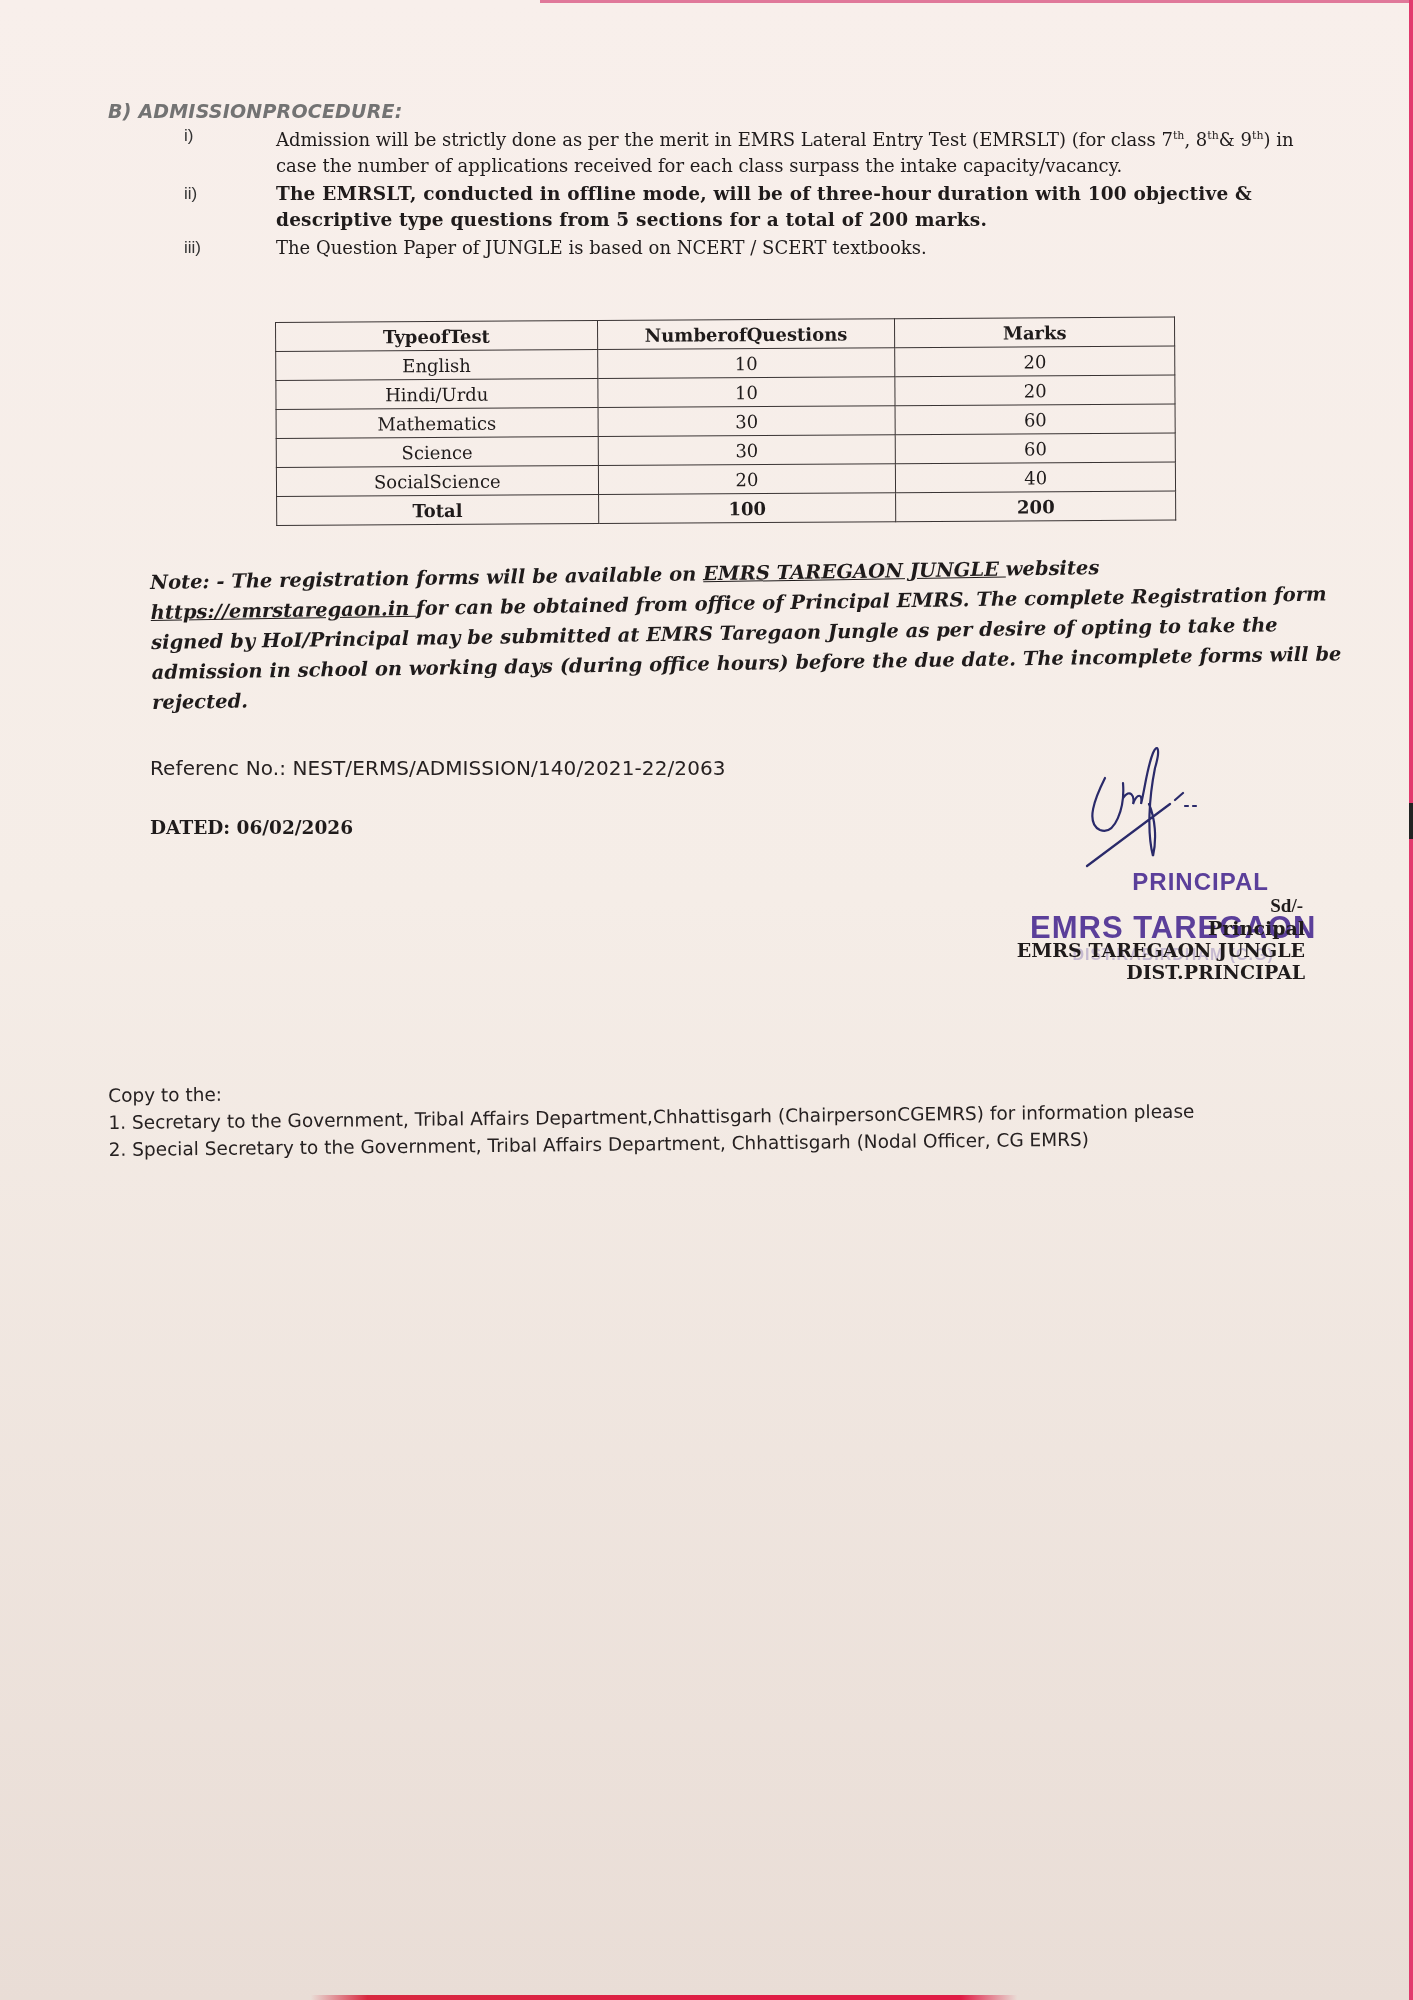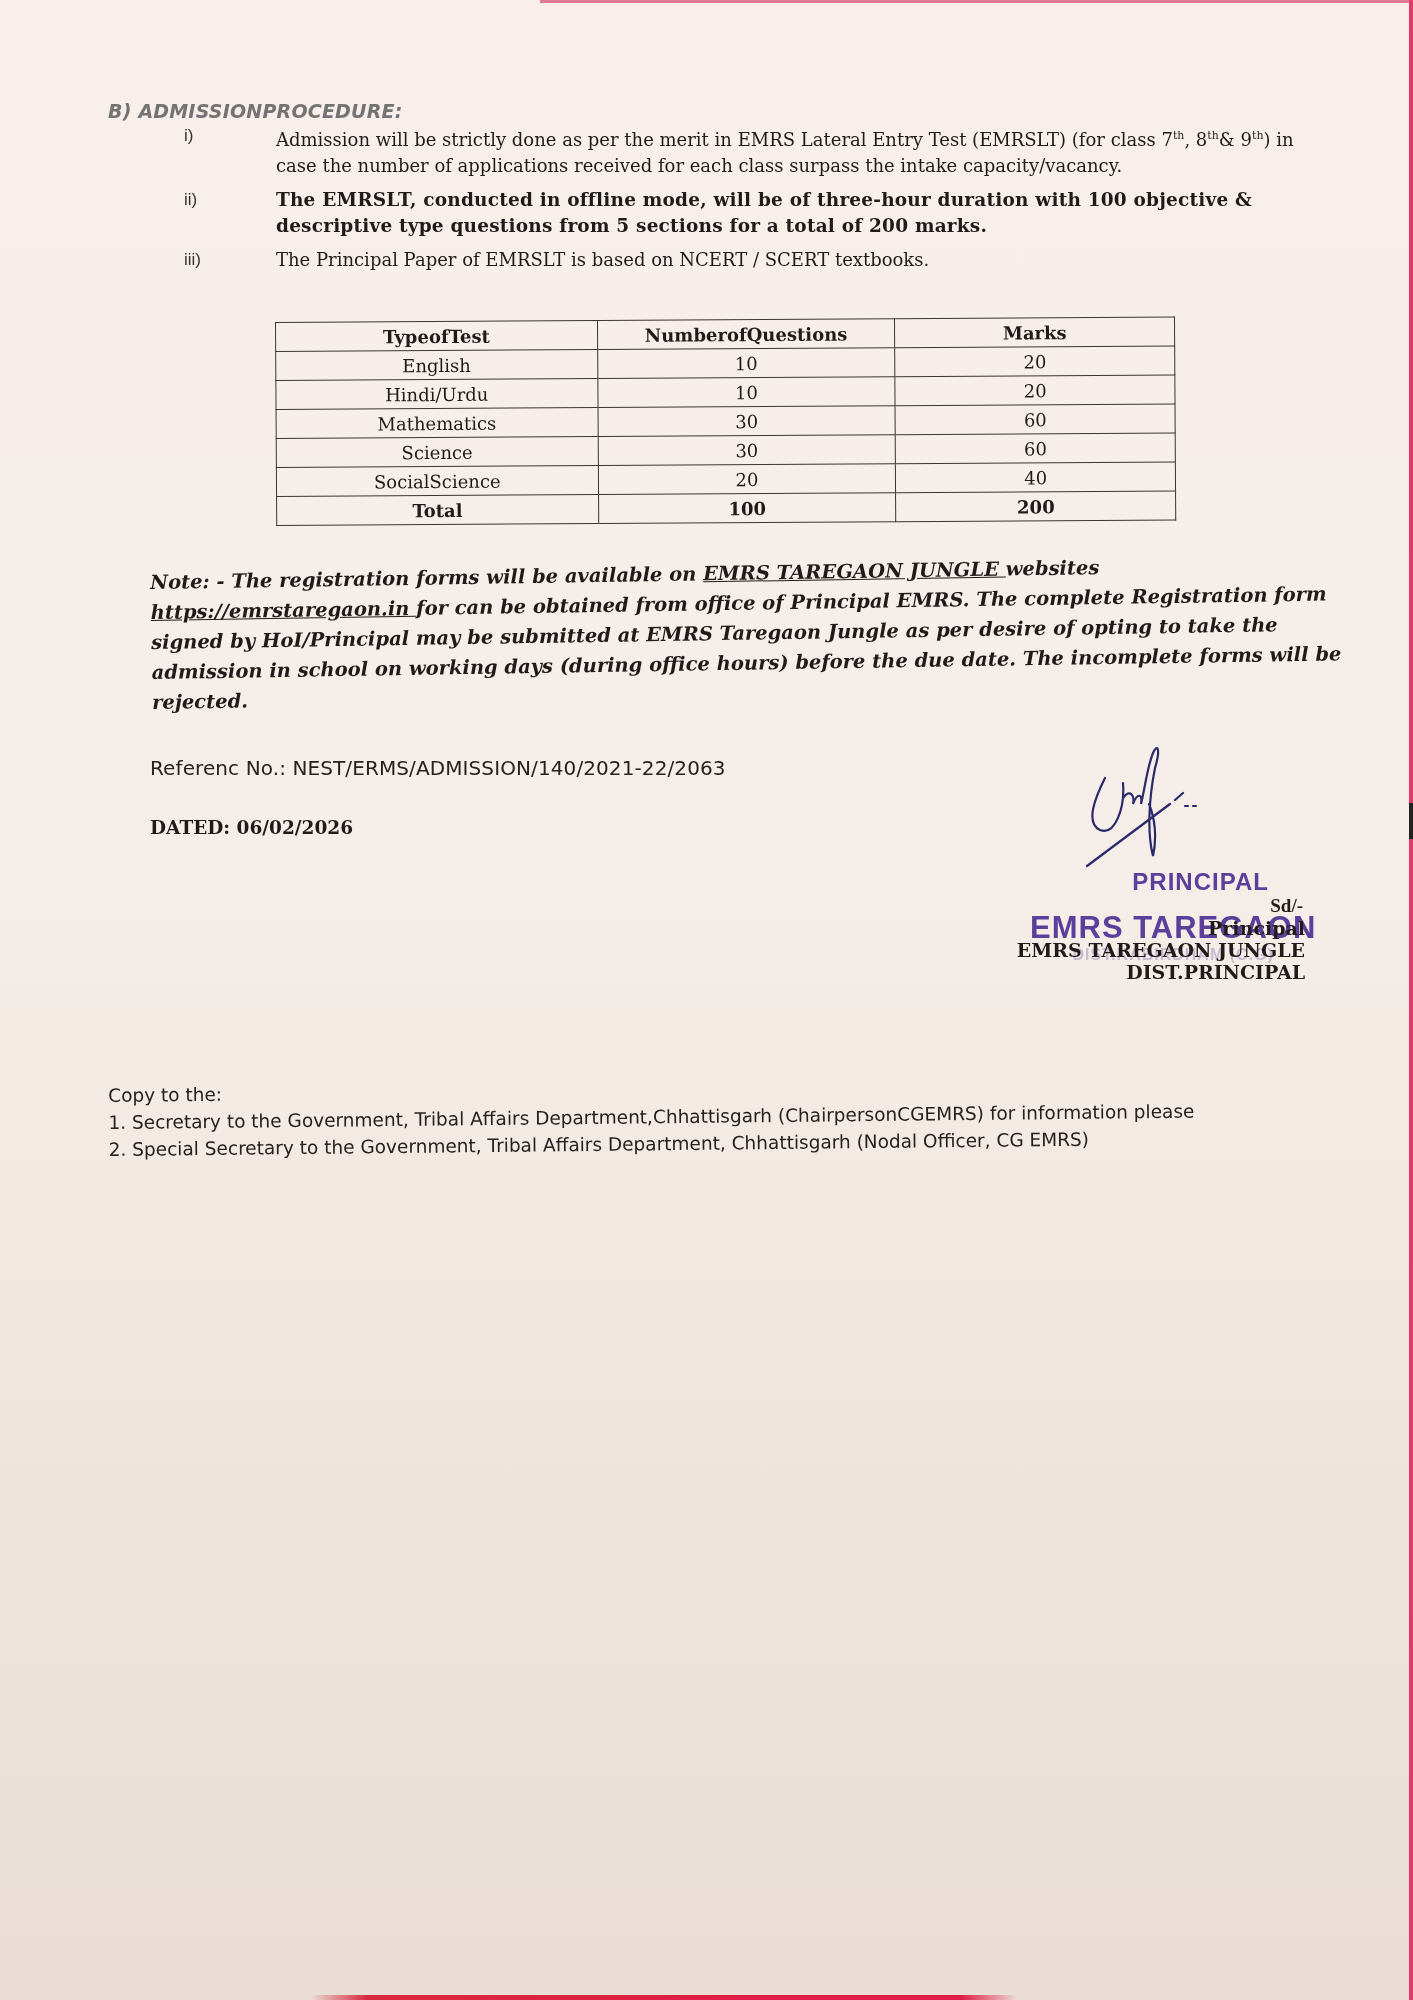--- a/index.html
+++ b/index.html
@@ -20,21 +20,21 @@
   .section-title {
     position: absolute; left: 108px; top: 100px;
     font-family: "DejaVu Sans", sans-serif; font-style: italic; font-weight: bold;
     font-size: 19px; letter-spacing: 0.2px; color: #737373;
   }
   .proc-list { position: absolute; left: 108px; top: 123px; width: 1230px; }
   .proc-item { display: flex; font-size: 18px; line-height: 26px; }
   .proc-num { width: 168px; padding-left: 76px; box-sizing: border-box; font-family: "Liberation Sans", sans-serif; color: #333; font-size: 17px; }
   .proc-text { flex: 1; }
   .proc-item.bold .proc-text { font-weight: bold; font-size: 18.5px; letter-spacing: 0.2px; }
-  .proc-item + .proc-item { margin-top: 8px; }
+  .proc-item + .proc-item { margin-top: 2px; }
 
   table.marks {
     position: absolute; left: 275px; top: 322px; width: 900px;
     border-collapse: collapse; font-size: 18px; transform: rotate(-0.35deg); transform-origin: left top;
   }
   table.marks th, table.marks td {
     border: 1.5px solid #3a3434; text-align: center; height: 28px; padding: 0 8px;
   }
   table.marks th { font-weight: bold; font-size: 18px; }
   table.marks tr.total td { font-weight: bold; }
@@ -79,21 +79,21 @@
     <div class="proc-item">
       <div class="proc-num">i)</div>
       <div class="proc-text">Admission will be strictly done as per the merit in EMRS Lateral Entry Test (EMRSLT) (for class 7<sup style="font-size:11px">th</sup>, 8<sup style="font-size:11px">th</sup>&amp; 9<sup style="font-size:11px">th</sup>) in case the number of applications received for each class surpass the intake capacity/vacancy.</div>
     </div>
     <div class="proc-item bold">
       <div class="proc-num">ii)</div>
       <div class="proc-text">The EMRSLT, conducted in offline mode, will be of three-hour duration with 100 objective &amp; descriptive type questions from 5  sections for a total of 200 marks.</div>
     </div>
     <div class="proc-item">
       <div class="proc-num">iii)</div>
-      <div class="proc-text">The Principal Paper of EMRSLT is based on NCERT / SCERT textbooks.</div>
+      <div class="proc-text">The Question Paper of JUNGLE is based on NCERT / SCERT textbooks.</div>
     </div>
   </div>
 
   <table class="marks">
     <colgroup>
         <col class="c1">
         <col class="c2">
         <col class="c3">
       </colgroup>
     <thead>

